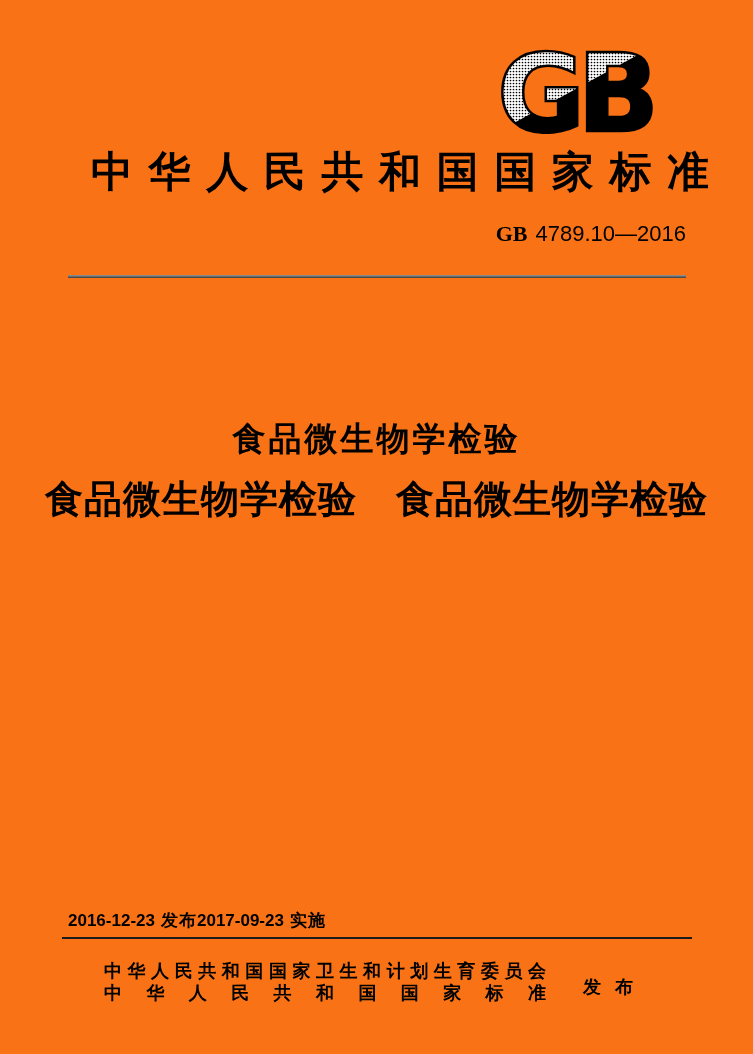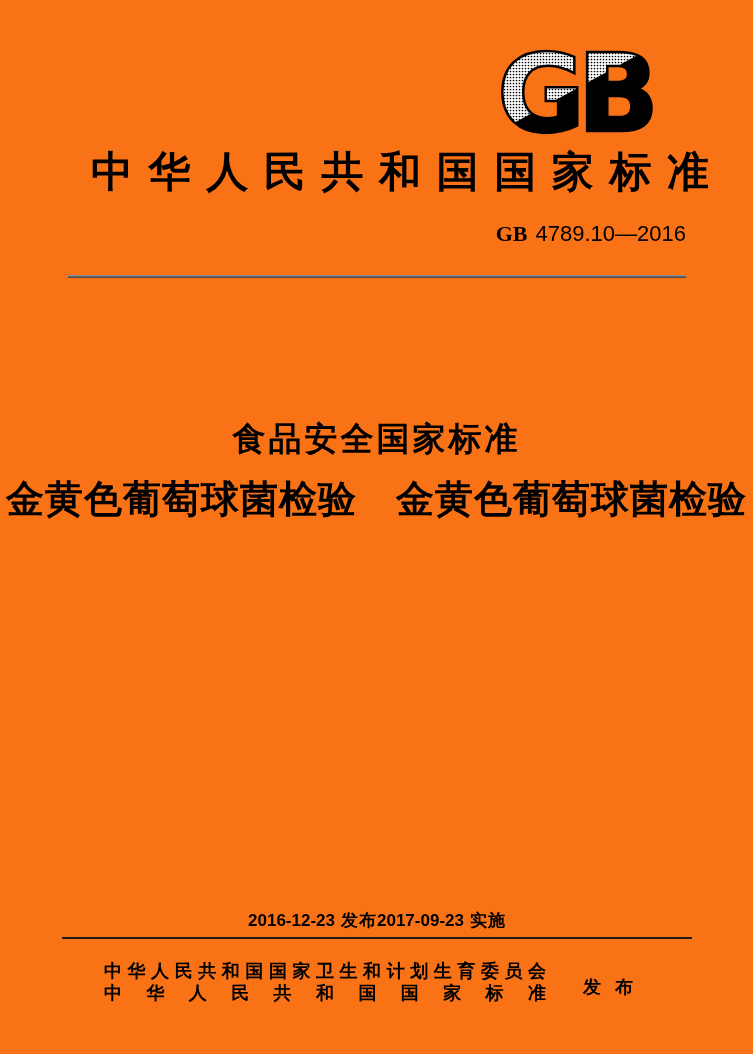--- a/index.html
+++ b/index.html
@@ -99,21 +99,21 @@
     line-height: 1.1;
     white-space: nowrap;
   }
 
   .dates-row {
     position: absolute;
     top: 911px;
     left: 68px;
     width: 618px;
     display: flex;
-    justify-content: center;
+    justify-content: flex-start;
     align-items: baseline;
     font-size: 17px;
     font-weight: bold;
     line-height: 1.2;
     white-space: nowrap;
     text-decoration: underline;
   }
   .dates-row .date-group span { display: inline-block; }
   .dates-row .cjk { margin-left: 6px; letter-spacing: 1px; }
 
@@ -174,23 +174,23 @@
   </svg>
 
   <div class="header-title">中华人民共和国国家标准</div>
 
   <div class="std-code">
     <span class="prefix">GB</span><span class="number">4789.10—2016</span>
   </div>
 
   <div class="rule-top"></div>
 
-  <div class="doc-title">食品安全国家标准</div>
-
-  <div class="doc-subtitle">金黄色葡萄球菌检验　金黄色葡萄球菌检验</div>
+  <div class="doc-title">食品微生物学检验</div>
+
+  <div class="doc-subtitle">食品微生物学检验　食品微生物学检验</div>
 
   <div class="dates-row">
     <div class="date-group">
       <span>2016-12-23</span><span class="cjk">发布</span>
     </div>
     <div class="date-group">
       <span>2017-09-23</span><span class="cjk">实施</span>
     </div>
   </div>
 

